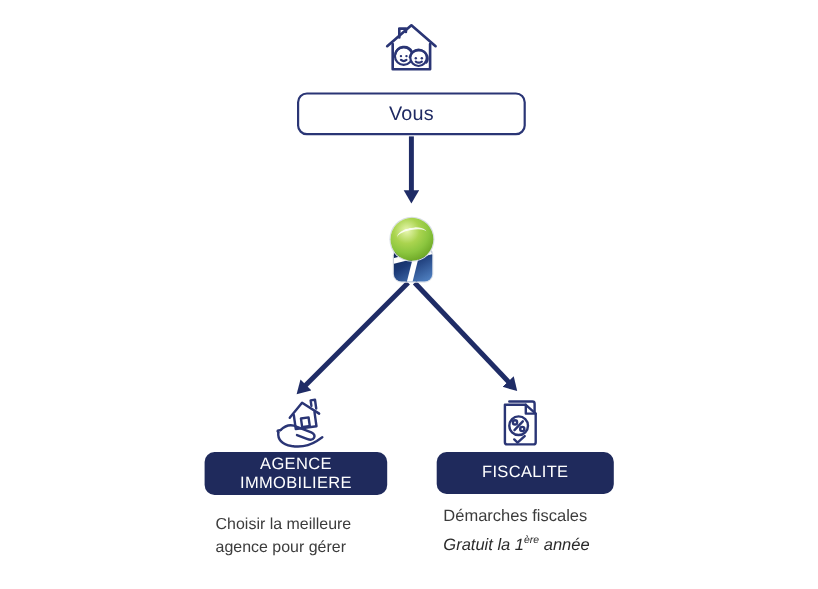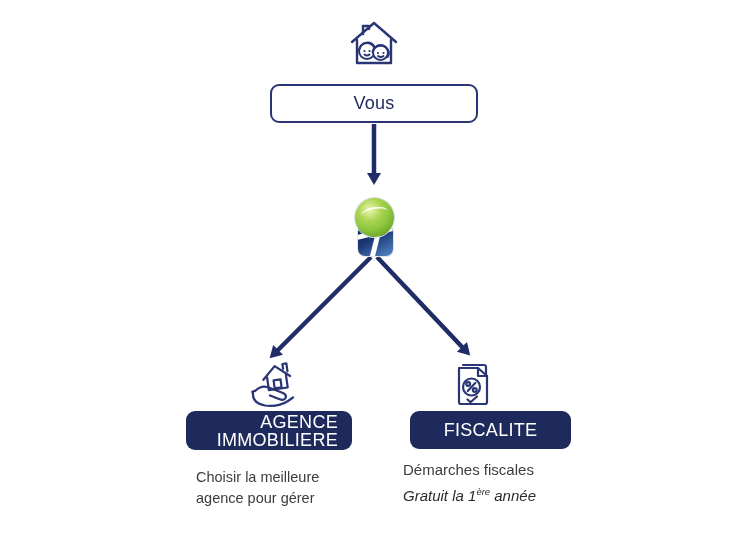--- a/index.html
+++ b/index.html
@@ -25,27 +25,27 @@
     display: flex; align-items: center; justify-content: center;
     color: #1f2a63; font-size: 18px; letter-spacing: .2px;
   }
 
   
   .navy-box {
     background: #1f2a5c;
     border-radius: 9px;
     color: #ffffff;
     display: flex; align-items: center; justify-content: center;
-    text-align: right;
-    font-size: 18px;
+    text-align: center;
+    font-size: 15px;
     line-height: 18px;
     letter-spacing: .3px;
   }
   .navy-box.agence { left: 186px; top: 411px; width: 166px; height: 39px; padding: 0 14px; box-sizing: border-box; }
-  .navy-box.fisc   { left: 410px; top: 411px; width: 161px; height: 38px; }
+  .navy-box.fisc   { left: 397px; top: 411px; width: 161px; height: 38px; }
 
   
   .desc-left {
     left: 196px; top: 467px; width: 160px;
     color: #3c3c3c; font-size: 14.5px; line-height: 21px;
   }
   .desc-right-1 {
     left: 403px; top: 461px;
     color: #3c3c3c; font-size: 15px; text-align: center;
   }

